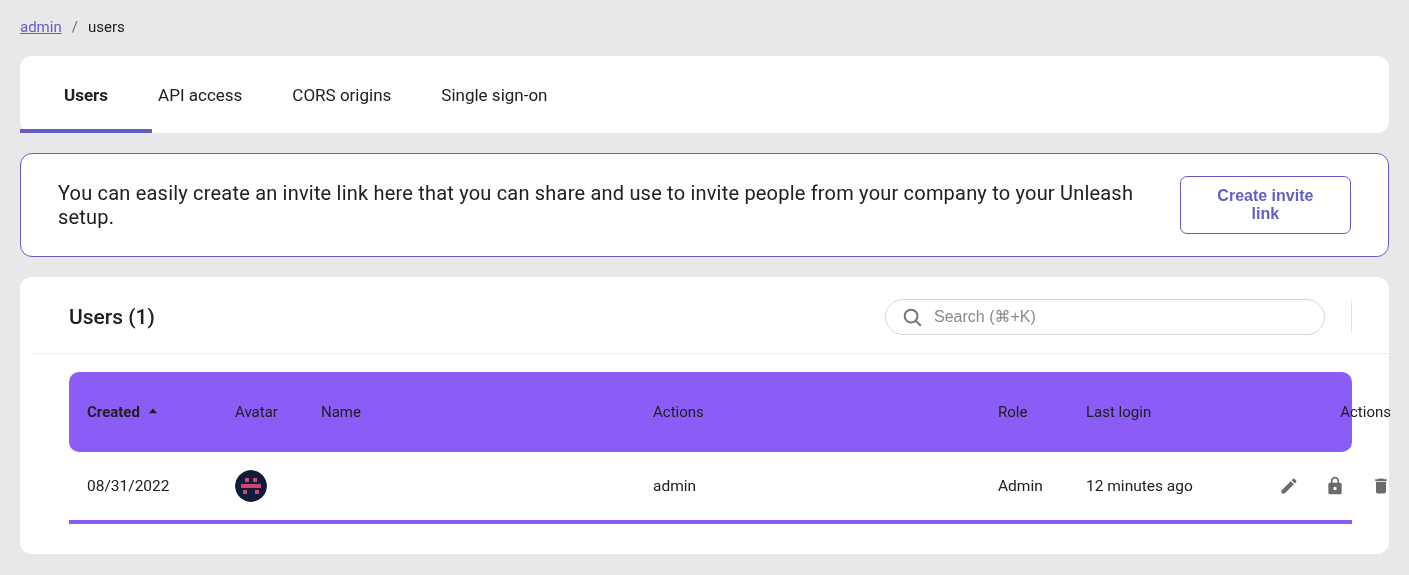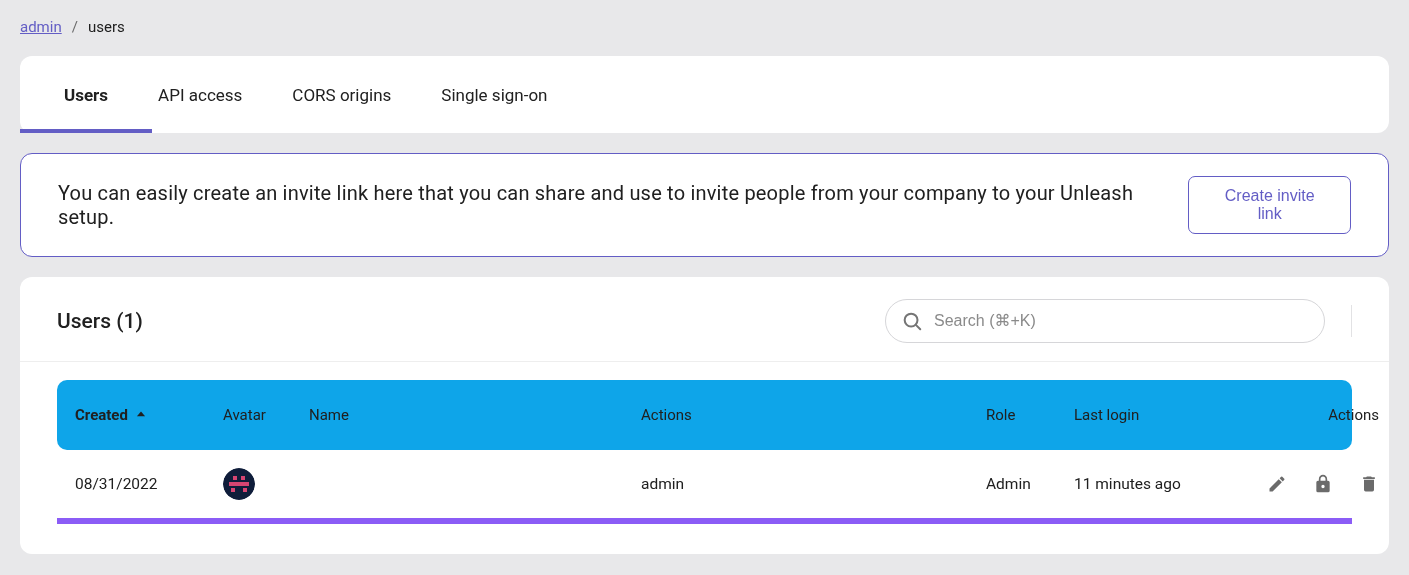--- a/index.html
+++ b/index.html
@@ -80,32 +80,32 @@
     }
     .invite-bar .text {
       font-size: 20px;
       color: #202020;
       letter-spacing: 0.2px;
     }
     .btn-outline {
       border: 1.5px solid #635dc5;
       color: #635dc5;
       background: #fff;
-      font-weight: 400;
+      font-weight: 700;
       font-size: 16px;
       padding: 10px 22px;
       border-radius: 7px;
       cursor: pointer;
       margin-left: 10px;
     }
     .card {
       margin-top: 20px;
       background: #fff;
       border-radius: 12px;
-      padding: 22px 0 30px 0;
+      padding: 22px 0 30px 12px;
     }
     .card-header {
       display: flex;
       align-items: center;
       justify-content: space-between;
       padding: 0 37px 18px 37px;
       border-bottom: 1px solid #eee;
     }
     .card-title {
       font-size: 21px;
@@ -116,21 +116,21 @@
       display: flex;
       align-items: center;
       gap: 26px;
     }
     .search {
       position: relative;
       width: 440px;
     }
     .search input {
       width: 100%;
-      height: 44px;
+      height: 36px;
       border: 1.5px solid #d6d6d9;
       border-radius: 999px;
       padding: 0 18px 0 48px;
       font-size: 16px;
       outline: none;
       color: #333;
     }
     .search input::placeholder {
       color: #8a8a8a;
     }
@@ -154,26 +154,26 @@
       font-size: 16px;
       border: none;
       padding: 12px 22px;
       border-radius: 7px;
       cursor: pointer;
     }
     .table-wrap {
       padding: 18px 37px 0 37px;
     }
     .thead {
-      background: #0ea5e9;
+      background: #8b5cf6;
       border-radius: 10px;
       display: grid;
       grid-template-columns: 148px 86px 332px 345px 88px 155px 150px;
       align-items: center;
-      height: 70px;
+      height: 80px;
       padding: 0 18px;
       font-size: 15px;
     }
     .th {
       display: flex;
       align-items: center;
       gap: 6px;
       color: #202020;
     }
     .th.sortable {
@@ -182,21 +182,21 @@
     }
     .th.actions {
       justify-content: flex-end;
     }
     .trow {
       display: grid;
       grid-template-columns: 148px 86px 332px 345px 88px 155px 150px;
       align-items: center;
       padding: 18px;
       font-size: 15.5px;
-      border-bottom: 6px solid #8b5cf6;
+      border-bottom: 4px solid #8b5cf6;
     }
     .avatar {
       width: 32px;
       height: 32px;
       border-radius: 50%;
       overflow: hidden;
       display: flex;
       align-items: center;
       justify-content: center;
     }
@@ -280,21 +280,21 @@
             <rect x="20" y="14" width="6" height="4" fill="#d64572"></rect>
             <rect x="12" y="14" width="8" height="4" fill="#d64572"></rect>
             <rect x="8" y="20" width="4" height="4" fill="#d64572"></rect>
             <rect x="20" y="20" width="4" height="4" fill="#d64572"></rect>
           </svg>
         </div>
       </div>
       <div></div>
       <div>admin</div>
       <div>Admin</div>
-      <div>11 minutes ago</div>
+      <div>12 minutes ago</div>
       <div class="row-actions">
         <span class="act">
           <svg width="20" height="20" viewBox="0 0 24 24" fill="#6b6b6b">
               <path d="M3 17.25V21h3.75L17.81 9.94l-3.75-3.75L3 17.25zM20.71 7.04a1 1 0 0 0 0-1.41l-2.34-2.34a1 1 0 0 0-1.41 0l-1.83 1.83 3.75 3.75 1.83-1.83z"></path>
             </svg>
         </span>
         <span class="act">
           <svg width="20" height="20" viewBox="0 0 24 24" fill="#6b6b6b">
               <path d="M18 8h-1V6c0-2.76-2.24-5-5-5S7 3.24 7 6v2H6a2 2 0 0 0-2 2v10a2 2 0 0 0 2 2h12a2 2 0 0 0 2-2V10a2 2 0 0 0-2-2zM9 6c0-1.66 1.34-3 3-3s3 1.34 3 3v2H9V6zm3 11a2 2 0 1 1 0-4 2 2 0 0 1 0 4z"></path>
             </svg>

